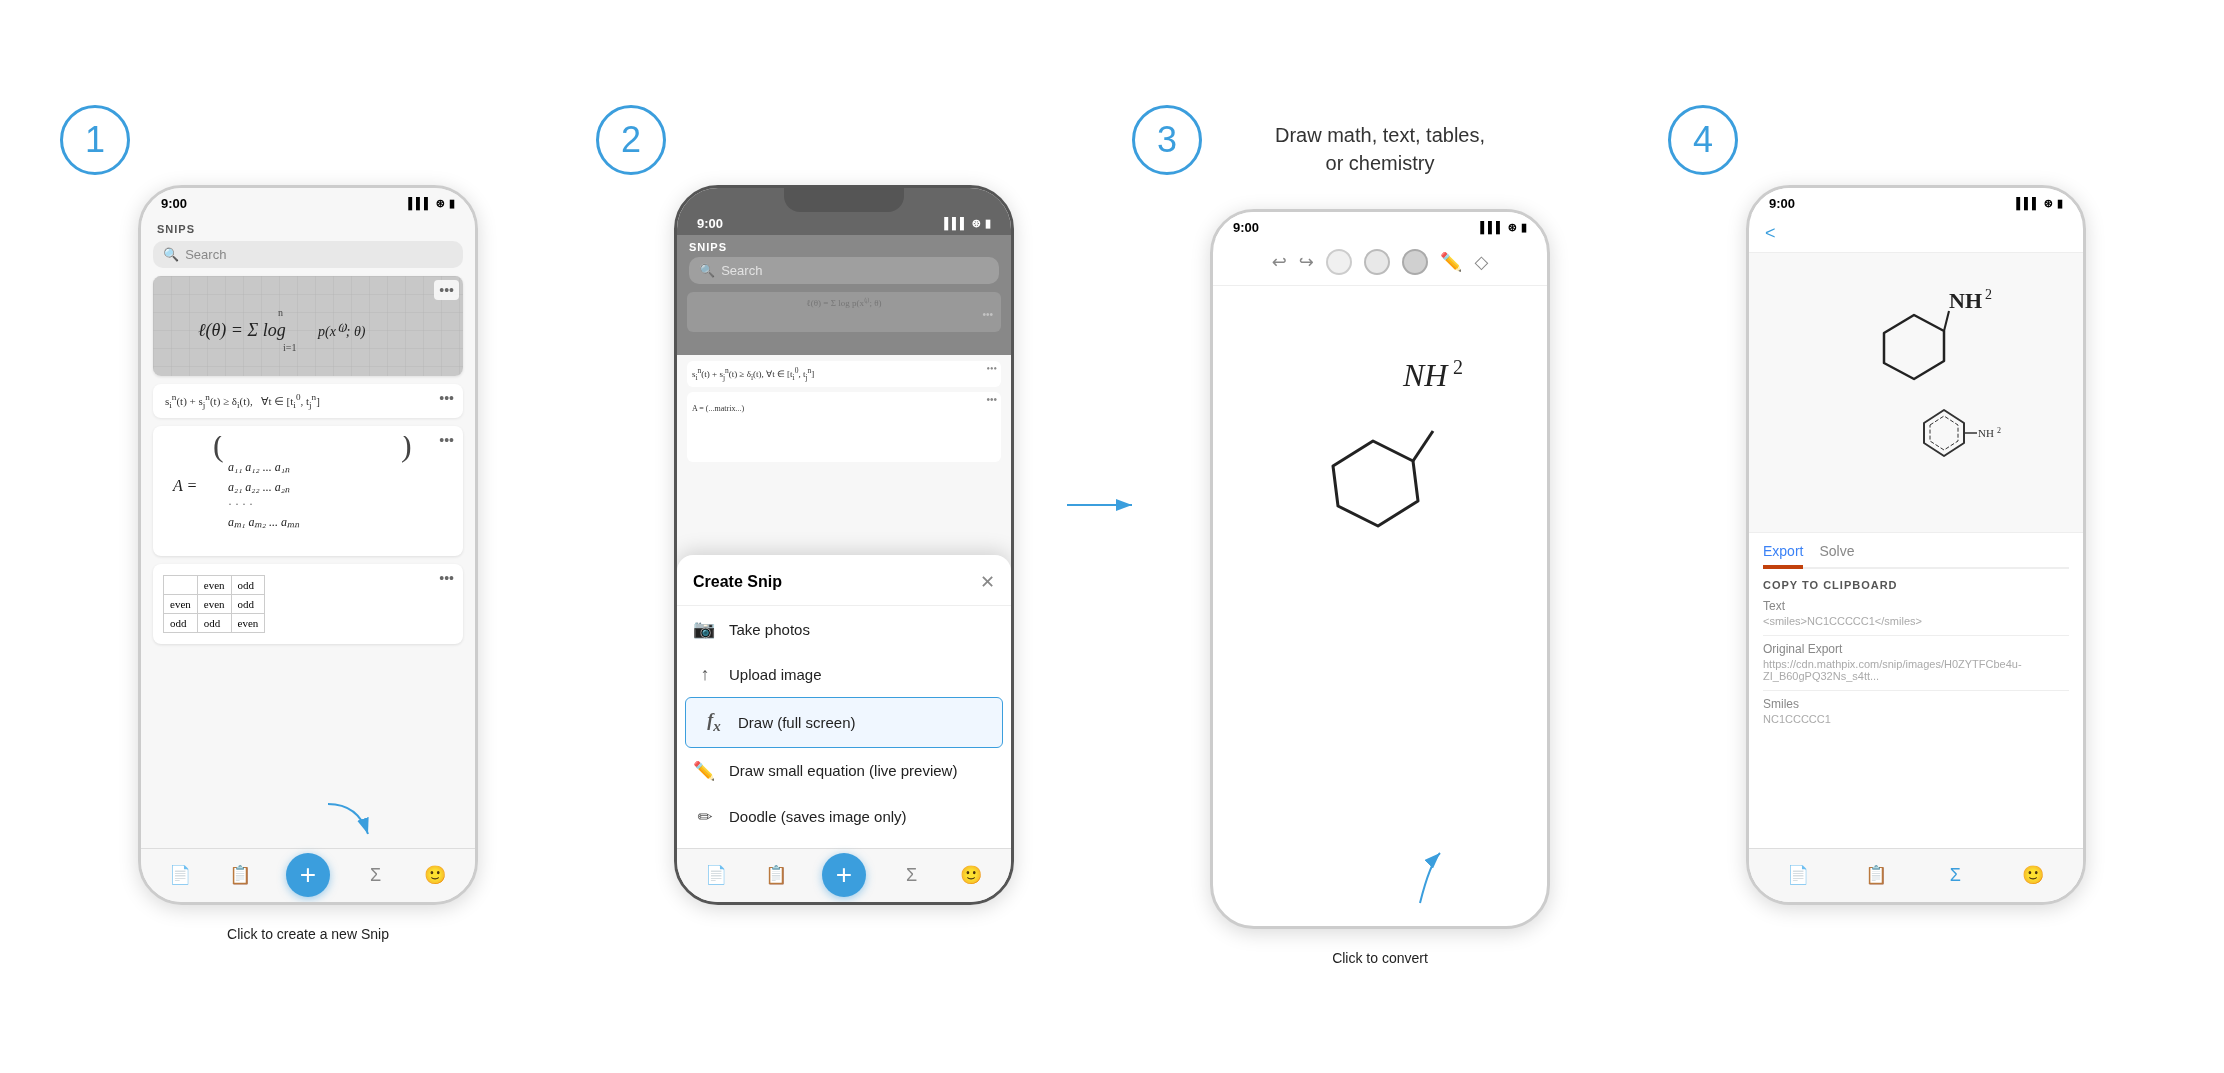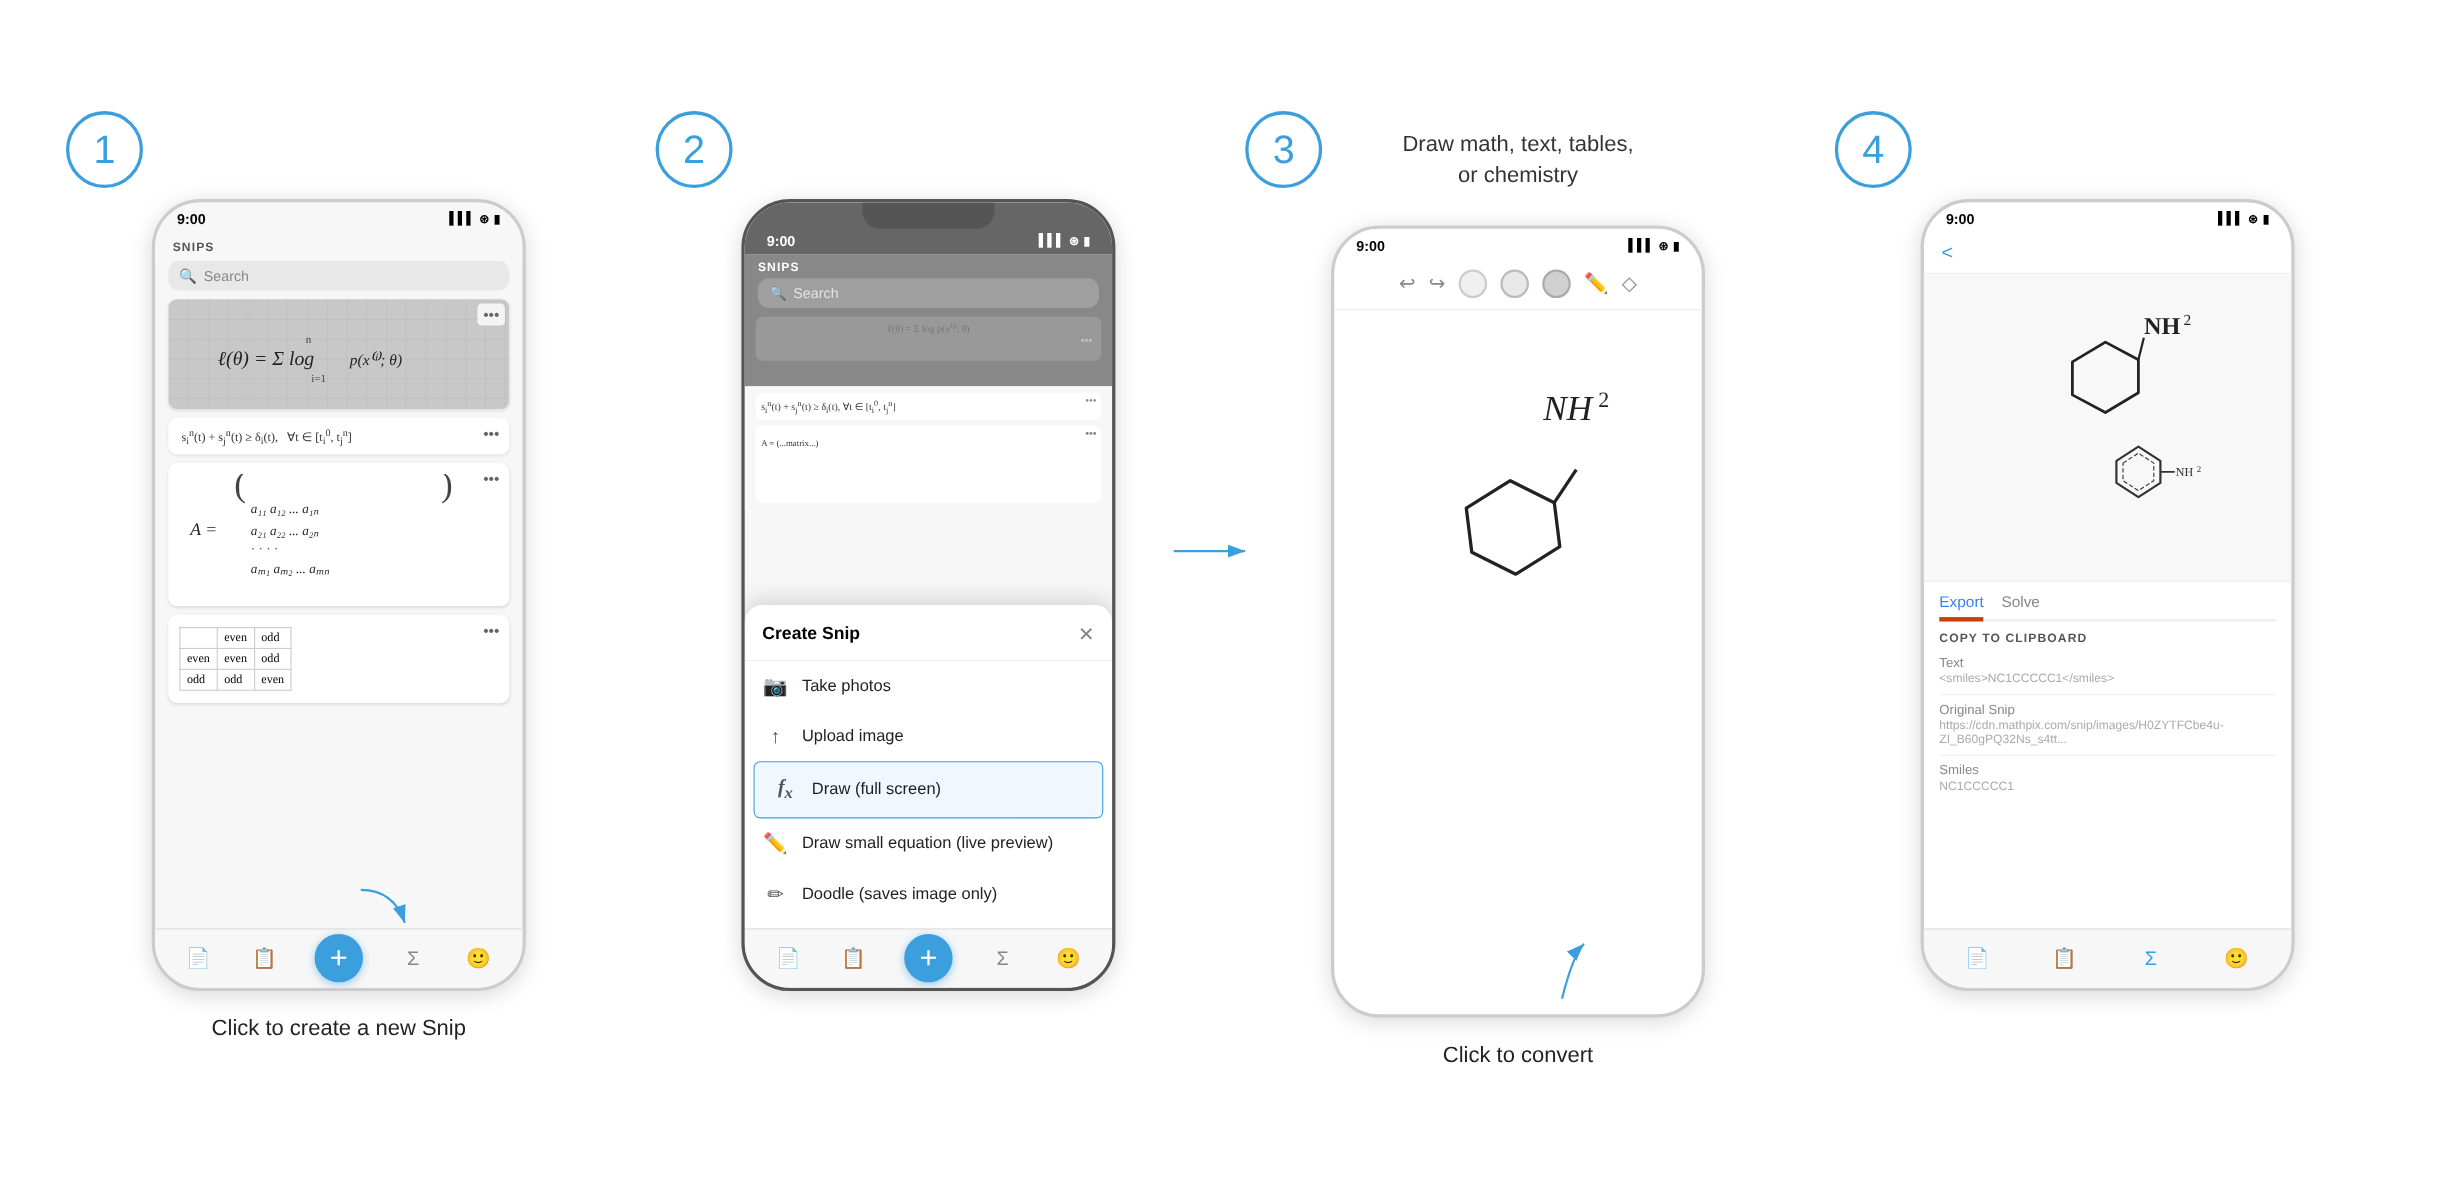--- a/index.html
+++ b/index.html
@@ -37,21 +37,21 @@
       justify-content: center;
       font-size: 36px;
       font-weight: 400;
       color: #3b9edd;
       position: absolute;
       top: 0;
       left: 0;
       background: white;
     }
     .step-label {
-      font-size: 20px;
+      font-size: 14px;
       color: #222;
       text-align: left;
       margin-top: 10px;
       line-height: 1.4;
     }
     .phone-wrapper {
       margin-top: 20px;
       position: relative;
     }
     
@@ -648,21 +648,21 @@
             <span class="result-tab">Export</span>
             <span class="result-tab inactive">Solve</span>
           </div>
           <div class="result-section-title">COPY TO CLIPBOARD</div>
           <div class="result-row">
             <div class="result-row-label">Text</div>
             <div class="result-row-value">&lt;smiles&gt;NC1CCCCC1&lt;/smiles&gt;</div>
           </div>
           <div style="border-top:1px solid #eee; margin: 6px 0;"></div>
           <div class="result-row">
-            <div class="result-row-label">Original Snip</div>
+            <div class="result-row-label">Original Export</div>
             <div class="result-row-value">https://cdn.mathpix.com/snip/images/H0ZYTFCbe4u-ZI_B60gPQ32Ns_s4tt...</div>
           </div>
           <div style="border-top:1px solid #eee; margin: 6px 0;"></div>
           <div class="result-row">
             <div class="result-row-label">Smiles</div>
             <div class="result-row-value">NC1CCCCC1</div>
           </div>
         </div>
 
         <div class="phone-bottom-bar">

